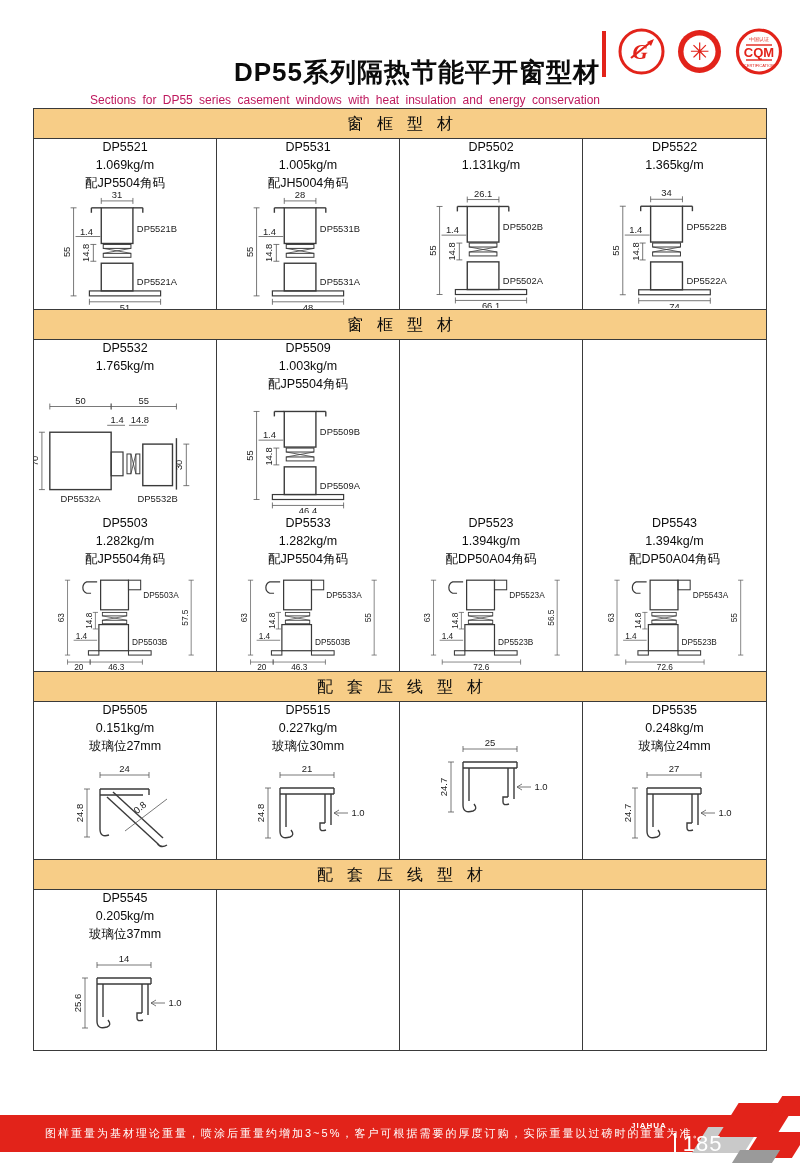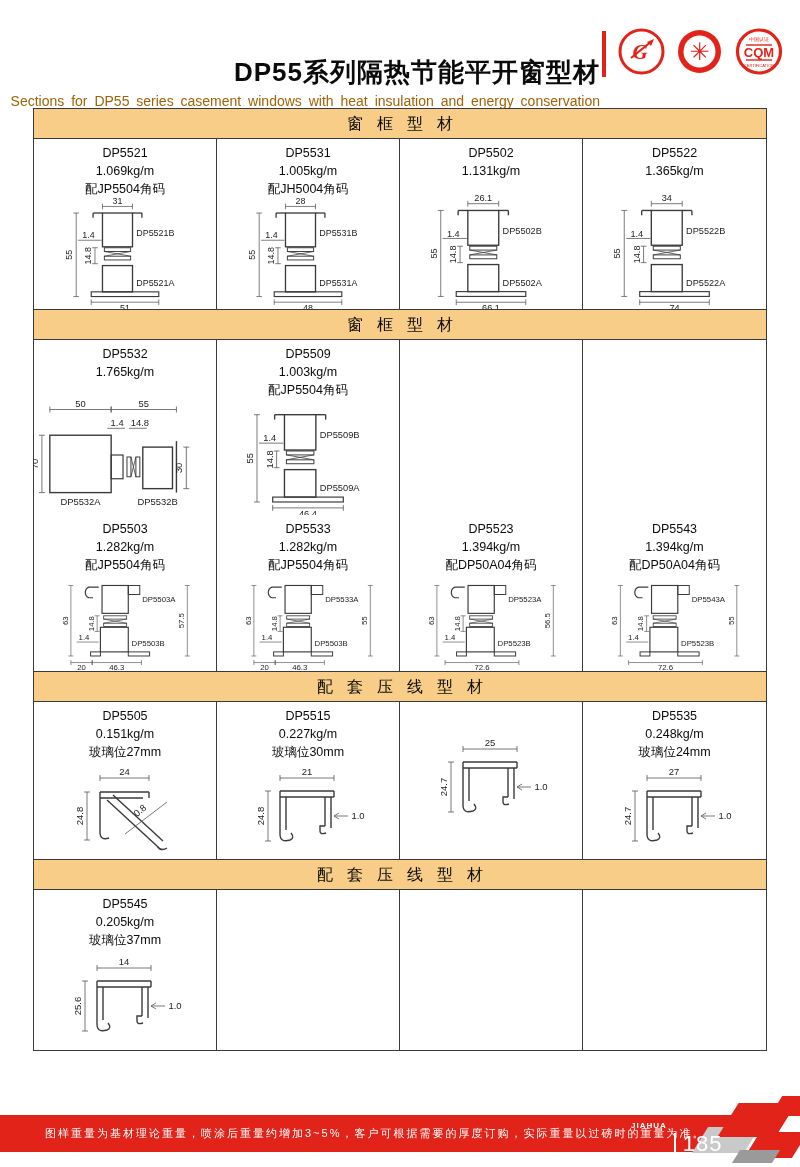--- a/index.html
+++ b/index.html
@@ -1,34 +1,34 @@
 <!DOCTYPE html>
 <html><head>
 <meta charset="utf-8">
 <style>
   html,body{margin:0;padding:0;background:#e8e8e8;}
   .page{position:relative;width:800px;height:1167px;background:#ffffff;margin:0 auto;overflow:hidden;
         font-family:"Liberation Sans","DejaVu Sans",sans-serif;color:#111;}
   
   .title-block{position:absolute;top:46px;right:200px;text-align:right;margin-top:9px;}
   .title-block h1{margin:0;font-size:26px;font-weight:bold;color:#0b0b0b;letter-spacing:1px;}
-  .title-block .subtitle{margin-top:3px;font-size:14px;color:#a16207;word-spacing:3px;}
+  .title-block .subtitle{margin-top:3px;font-size:12px;color:#be185d;word-spacing:3px;}
   .red-divider{position:absolute;left:602px;top:31px;width:4px;height:46px;background:#E2231A;}
   .logos{position:absolute;left:618px;top:28px;display:flex;gap:11px;align-items:center;}
   .logos svg{display:block;}
   
   .ptable{position:absolute;left:33px;top:108px;width:734px;border:1px solid #3a3a3a;box-sizing:border-box;background:#fff;}
   .sec-header{height:29px;line-height:29px;text-align:center;font-weight:normal;font-size:16px;
               letter-spacing:14px;text-indent:14px;background:#F7CD87;color:#0b0b0b;
               border-top:1px solid #3a3a3a;border-bottom:1px solid #3a3a3a;}
   .sec-header:first-child{border-top:none;}
   .sec-row{display:grid;grid-template-columns:repeat(4,1fr);}
   .cell{border-right:1px solid #3a3a3a;display:flex;flex-direction:column;align-items:center;overflow:hidden;}
   .cell:last-child{border-right:none;}
-  .ctext{min-height:50px;padding-top:6px;font-size:12.5px;line-height:1.42;text-align:center;color:#0b0b0b;}
+  .ctext{min-height:50px;font-size:12.5px;line-height:1.42;text-align:center;color:#0b0b0b;}
   .cdraw{flex:1;width:100%;display:flex;align-items:center;justify-content:center;min-height:0;}
   .cdraw svg{max-width:100%;max-height:100%;}
   
   .foot-bar{position:absolute;left:0;top:1115px;width:760px;height:37px;background:#E2231A;
             clip-path:polygon(0 0,760px 0,726px 37px,0 37px);}
   .foot-note{position:absolute;left:45px;top:1126px;font-size:11px;letter-spacing:2px;color:#fff;z-index:3;}
   .brand{position:absolute;left:612px;top:1121px;display:flex;align-items:center;gap:7px;z-index:3;color:#fff;}
   .brand-name{display:flex;flex-direction:column;align-items:flex-end;font-size:8px;font-weight:bold;
               letter-spacing:1px;line-height:1.15;gap:28px;}
   .brand-sep{width:2px;height:23px;background:#fff;}

